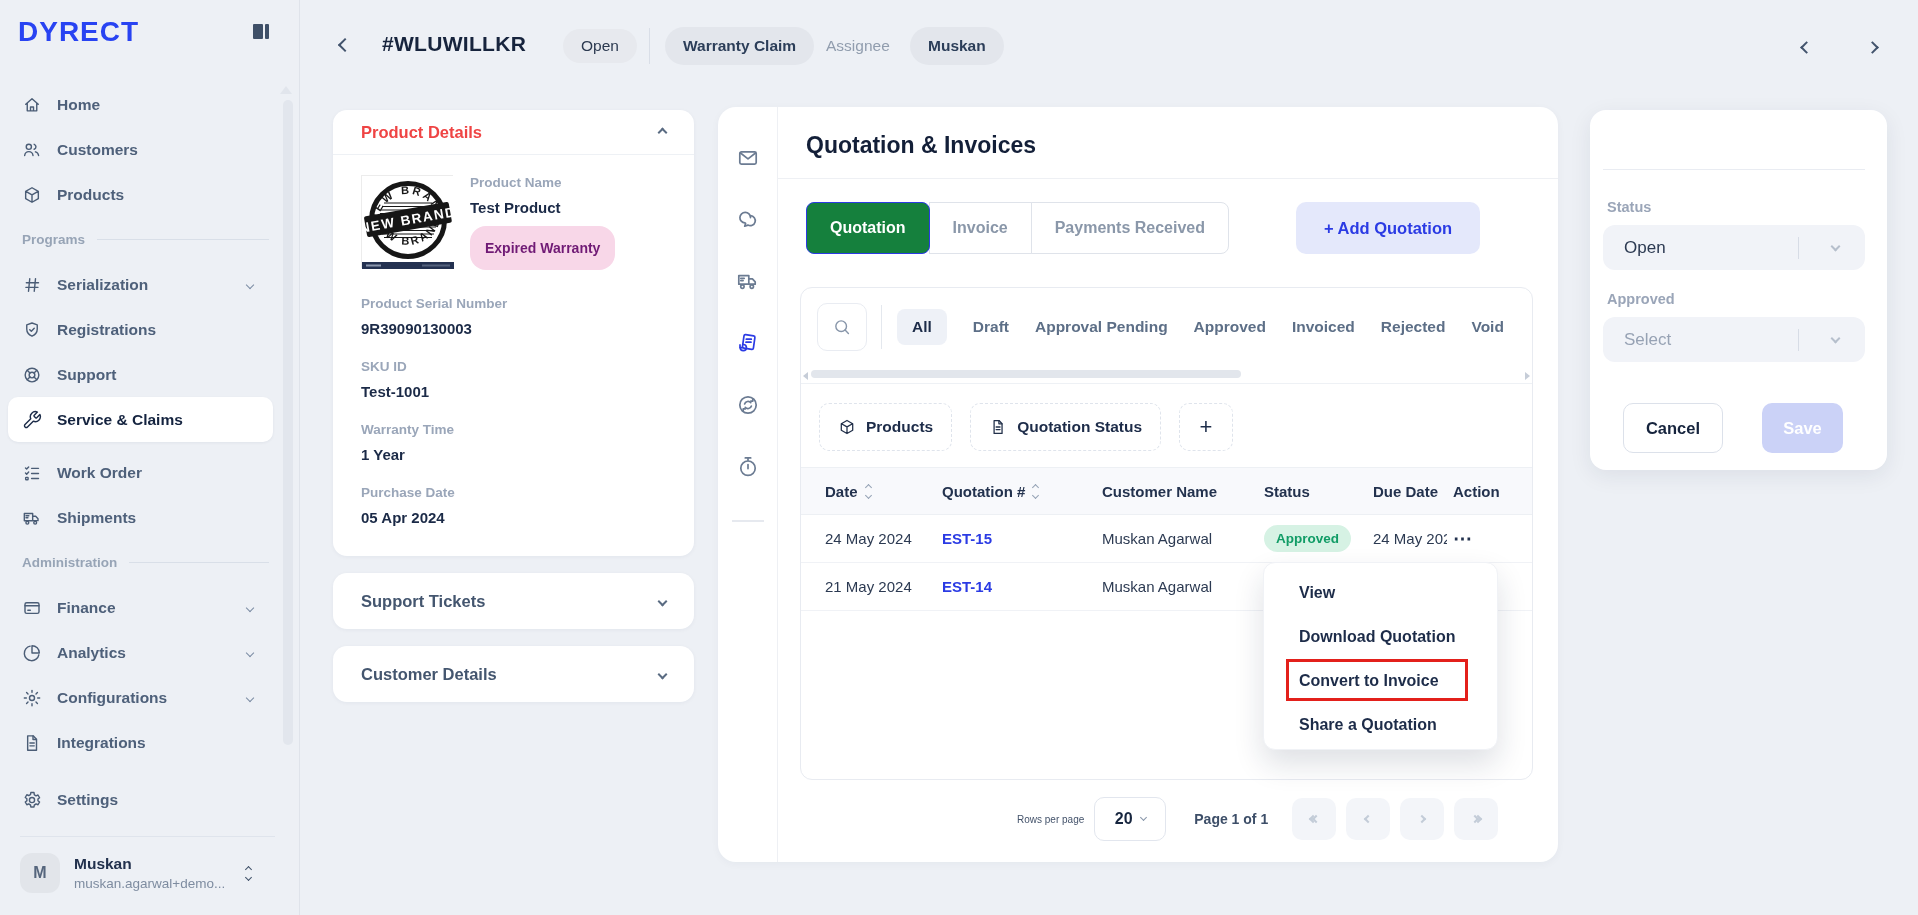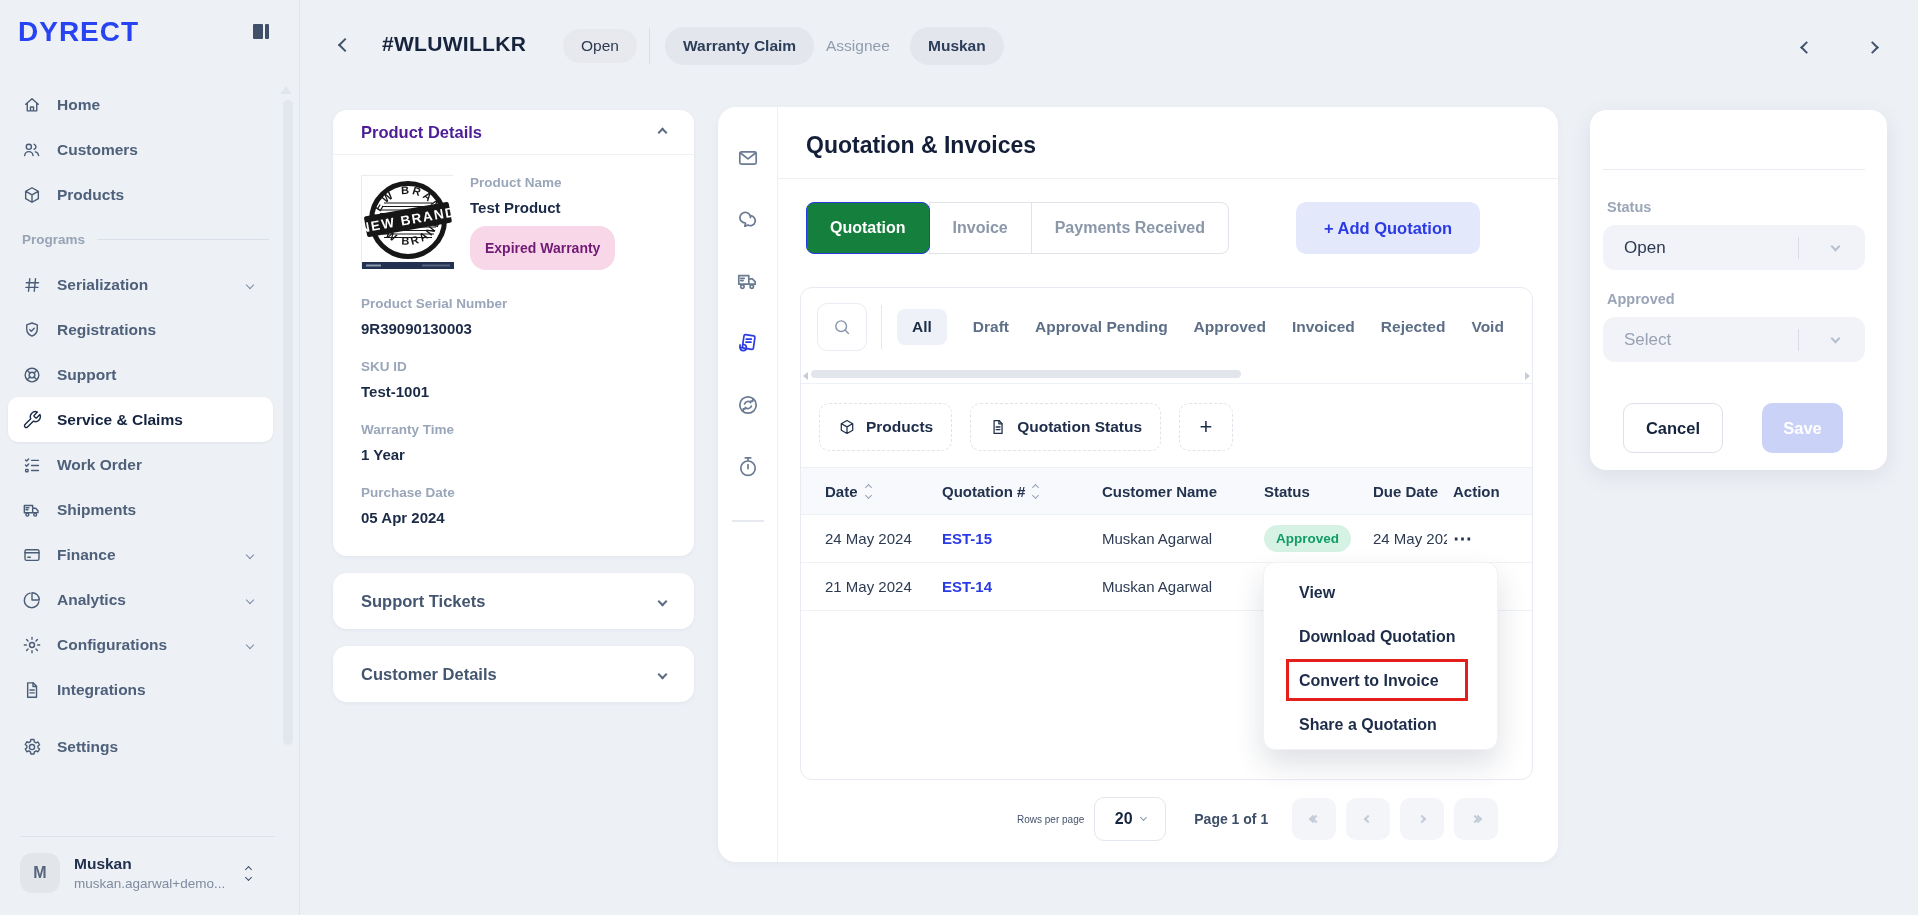--- a/index.html
+++ b/index.html
@@ -19,42 +19,42 @@
   .logo { font-size:28px; font-weight:800; color:#2843f2; letter-spacing:1px; }
   .collapse-btn { position:absolute; right:28px; top:24px; width:18px; height:15px; display:flex; gap:2px; cursor:pointer; }
   .collapse-btn i { background:#3f5068; border-radius:1px; }
   .collapse-btn i:first-child { width:10px; }
   .collapse-btn i:last-child { width:4px; }
   .collapse-btn i { height:15px; display:block; }
   .nav { padding-top:18px; }
   .nitem { height:45px; display:flex; align-items:center; padding-left:22px; gap:15px; font-size:15.5px; font-weight:600; color:#4e607a; cursor:pointer; }
   .nitem .nicon { width:20px; height:20px; color:#4b5d76; flex:0 0 auto; }
   .nitem .chv { width:6px; height:6px; border-width:1.8px; color:#7b8ca3; margin-left:auto; margin-right:46px; }
-  .nitem.active { background:#ffffff; border-radius:10px; margin:0 26px 0 8px; padding-left:14px; color:#14233f; font-weight:700; box-shadow:0 1px 3px rgba(25,39,70,.06); }
+  .nitem.active { background:#ffffff; border-radius:10px; margin:0 26px 8px 8px; padding-left:14px; color:#14233f; font-weight:700; box-shadow:0 1px 3px rgba(25,39,70,.06); }
   .nitem.active .nicon { color:#1c2c49; }
   .nsection { height:45px; display:flex; align-items:center; gap:12px; padding-left:22px; font-size:13.5px; font-weight:600; color:#97a4b6; }
   .nsection .line { flex:1; height:1px; background:#d9dfe8; margin-right:30px; }
   .sb-arrow { position:absolute; right:7px; top:86px; width:0; height:0; border-left:6px solid transparent; border-right:6px solid transparent; border-bottom:8px solid #e1e5ec; }
   .sb-thumb { position:absolute; right:6px; top:100px; width:10px; height:645px; background:#e2e6ed; border-radius:6px; }
   .user-divider { position:absolute; left:20px; right:24px; bottom:78px; height:1px; background:#dfe4ec; }
   .user-row { position:absolute; left:20px; right:20px; bottom:18px; height:48px; display:flex; align-items:center; gap:14px; cursor:pointer; }
   .avatar { width:40px; height:40px; border-radius:12px; background:#e2e5ea; color:#55657c; font-weight:700; font-size:16px; display:flex; align-items:center; justify-content:center; }
   .user-name { font-size:15.5px; font-weight:700; color:#22314d; }
   .user-email { font-size:13.5px; color:#7e8ca0; margin-top:3px; }
   .updown { margin-left:auto; margin-right:28px; display:flex; flex-direction:column; gap:3px; color:#3f5068; }
   .updown .chv { width:5px; height:5px; border-width:1.8px; }
 
   
   .pill { display:inline-flex; align-items:center; border-radius:19px; background:#e3e6ec; color:#2c3e59; font-size:15.5px; font-weight:600; padding:0 18px; height:38px; }
   .pill.light { background:#e7e9ee; height:34px; font-weight:500; color:#2c3a50; }
 
   
   .card { position:absolute; background:#fff; border-radius:14px; box-shadow:0 1px 4px rgba(25,39,70,.05); }
   .pd-head { height:45px; display:flex; align-items:center; justify-content:space-between; padding:0 28px; border-bottom:1px solid #eef1f5; }
-  .pd-title { font-size:16.5px; font-weight:700; color:#4c1d95; }
+  .pd-title { font-size:16.5px; font-weight:700; color:#ef4444; }
   .pd-head .chv { color:#5a6b82; }
   .pd-body { padding:20px 28px 0; }
   .flabel { font-size:13.5px; font-weight:600; color:#9aa6b9; margin-bottom:9px; }
   .fvalue { font-size:15px; font-weight:700; color:#1b2a47; }
   .badge-pink { display:inline-block; margin-top:10px; background:#f8d7e8; color:#701a75; font-size:14px; font-weight:700; padding:14px 15px; border-radius:16px; }
   .collapsed-head { height:56px; display:flex; align-items:center; justify-content:space-between; padding:0 28px; cursor:pointer;gap:28px; }
   .collapsed-head .pd-title { color:#44566f; }
 
   
   .main-card { position:absolute; left:718px; top:107px; width:840px; height:755px; background:#fff; border-radius:18px; box-shadow:0 2px 8px rgba(25,39,70,.04); }
@@ -220,20 +220,24 @@
     <div class="nitem">
       <span class="nicon">
           <svg class="ic" viewBox="0 0 24 24">
             <path d="M2.8 6.6h10v8.6h-10zM12.8 9.9h3.6l2.8 3v2.3h-6.4z"></path>
             <circle cx="6.4" cy="17.6" r="1.7"></circle>
             <circle cx="15.8" cy="17.6" r="1.7"></circle>
             <path d="M4.8 9.3h3.4M4.8 11.6h2.3"></path>
           </svg>
         </span>
       <span>Shipments</span>
+    </div>
+    <div class="nsection">
+      <span>Administration</span>
+        <span class="line"></span>
     </div>
     <div class="nitem">
       <span class="nicon">
           <svg class="ic" viewBox="0 0 24 24">
             <rect x="3.6" y="5.6" width="16.8" height="12.8" rx="2"></rect>
             <path d="M3.6 9.3h16.8M7 14.6h3"></path>
           </svg>
         </span>
       <span>Finance</span>
       <span class="chv"></span>

